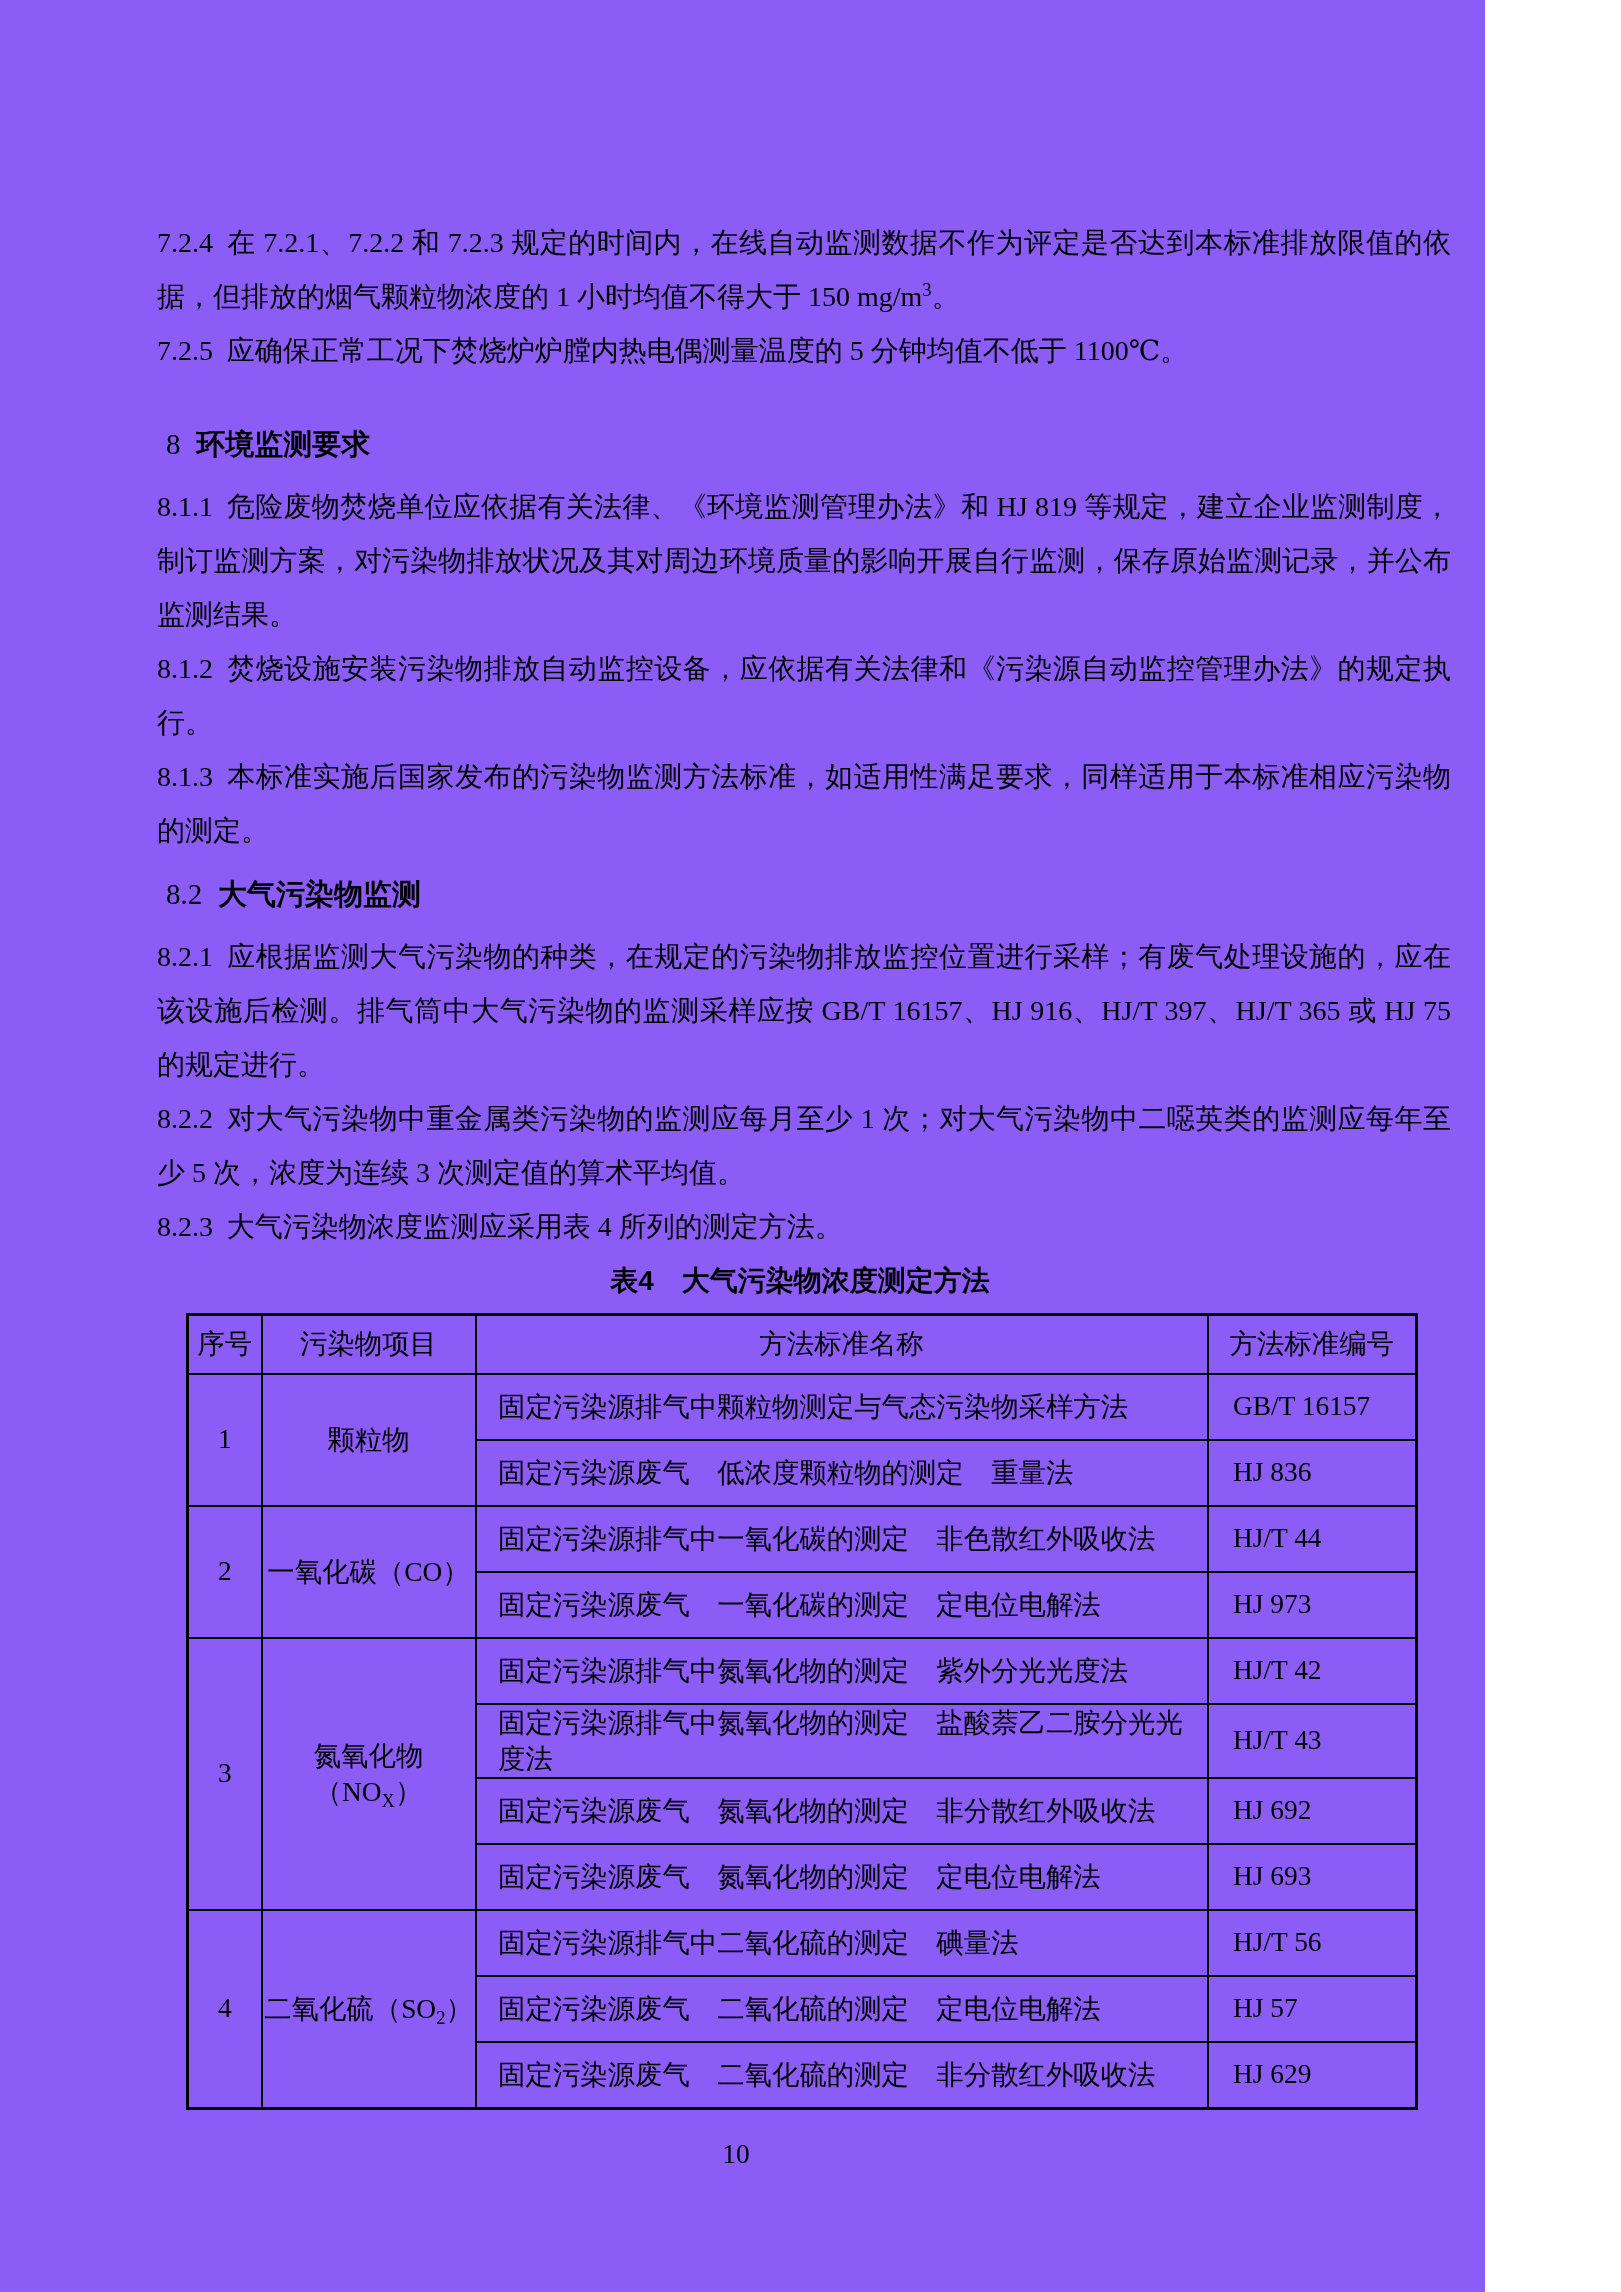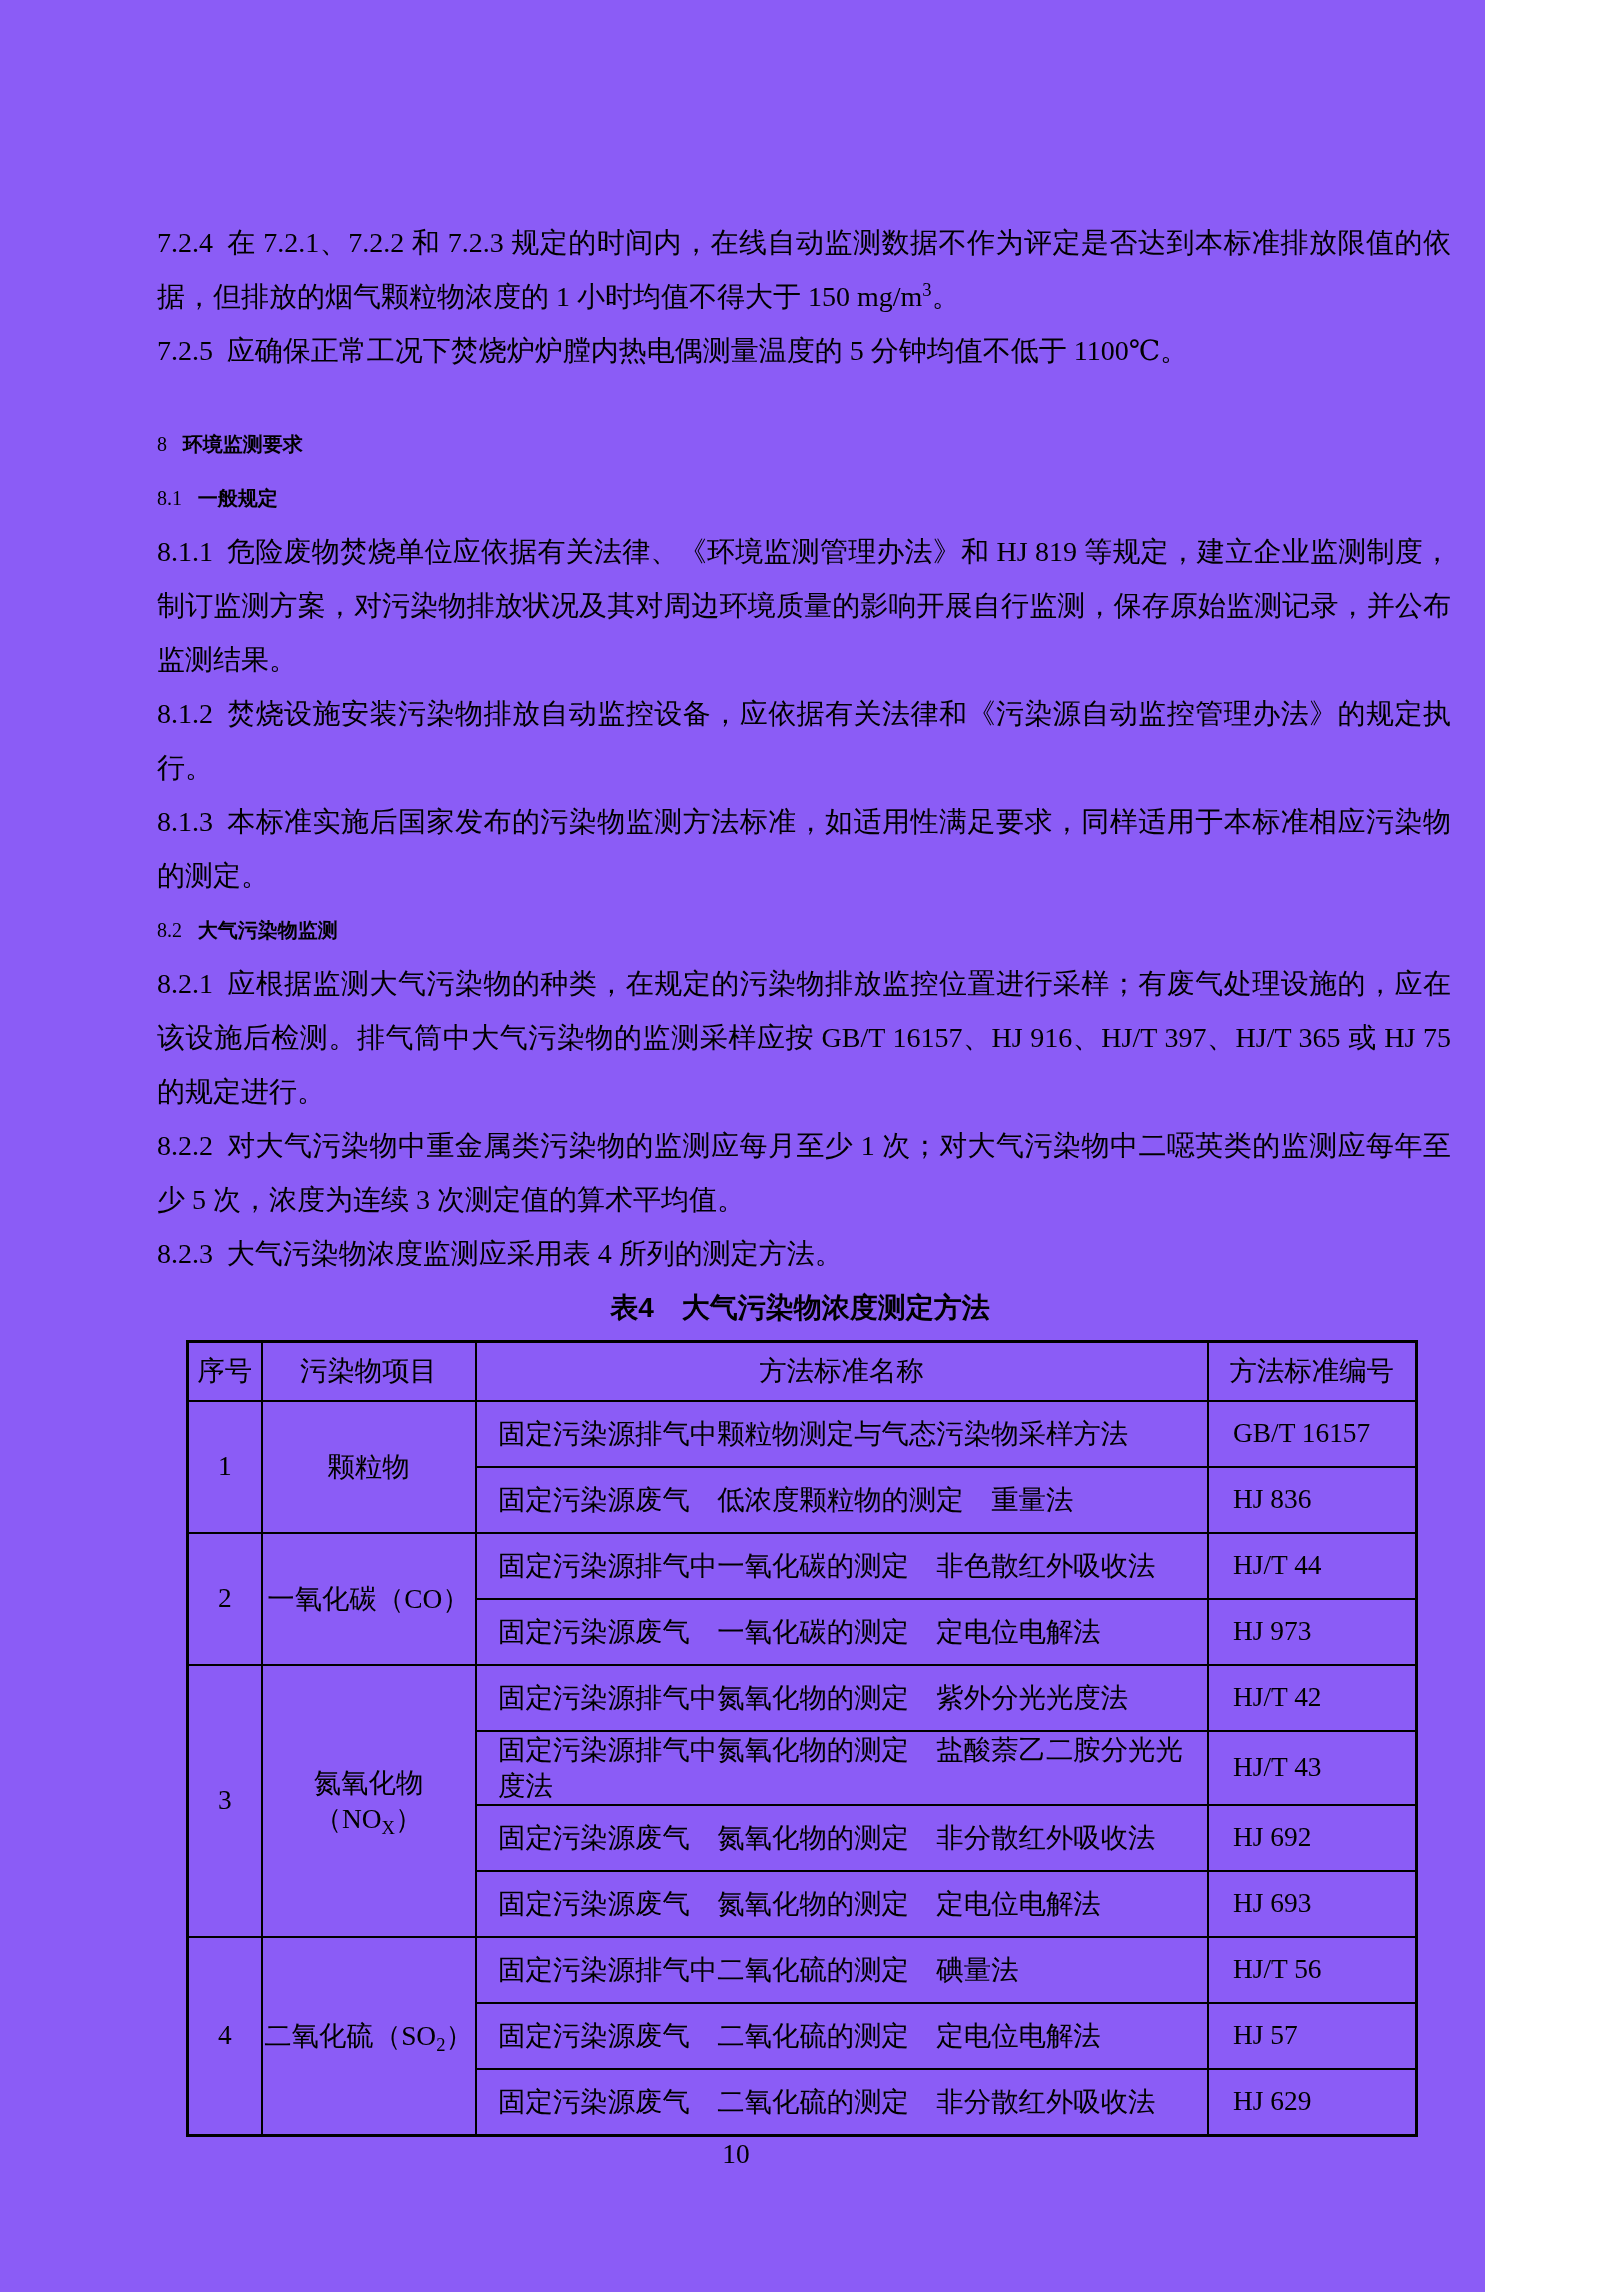--- a/index.html
+++ b/index.html
@@ -22,23 +22,23 @@
   .par {
     font-size:28px;
     line-height:54px;
     text-align:justify;
     margin:0;
   }
   .par .num { margin-right:13.7px; }
   .heading {
     font-family:"Liberation Sans","DejaVu Sans",sans-serif;
     font-weight:bold;
-    font-size:20px;
+    font-size:29px;
     line-height:54px;
-    margin:0;
+    margin:9px;
   }
   .heading .num {
     font-family:"Liberation Serif","DejaVu Serif",serif;
     font-weight:normal;
     margin-right:15.7px;
   }
   .h8 { margin-top:39px; }
   sup.sup3 {
     font-size:18.6px;
     vertical-align:super;
@@ -115,21 +115,20 @@
 
 <div class="page">
   <div class="content">
 
     <p class="par"><span class="num">7.2.4</span><span>在 7.2.1、7.2.2 和 7.2.3 规定的时间内，在线自动监测数据不作为评定是否达到本标准排放限值的依据，但排放的烟气颗粒物浓度的 1 小时均值不得大于 150 mg/m</span><sup class="sup3">3</sup><span>。</span></p>
 
     <p class="par"><span class="num">7.2.5</span><span>应确保正常工况下焚烧炉炉膛内热电偶测量温度的 5 分钟均值不低于 1100℃。</span></p>
 
     <p class="heading h8"><span class="num">8</span><span>环境监测要求</span></p>
 
-    <p class="heading"><span class="num">8.1</span><span>一般规定</span></p>
 
     <p class="par"><span class="num">8.1.1</span><span>危险废物焚烧单位应依据有关法律、《环境监测管理办法》和 HJ 819 等规定，建立企业监测制度，制订监测方案，对污染物排放状况及其对周边环境质量的影响开展自行监测，保存原始监测记录，并公布监测结果。</span></p>
 
     <p class="par"><span class="num">8.1.2</span><span>焚烧设施安装污染物排放自动监控设备，应依据有关法律和《污染源自动监控管理办法》的规定执行。</span></p>
 
     <p class="par"><span class="num">8.1.3</span><span>本标准实施后国家发布的污染物监测方法标准，如适用性满足要求，同样适用于本标准相应污染物的测定。</span></p>
 
     <p class="heading"><span class="num">8.2</span><span>大气污染物监测</span></p>
 
     <p class="par"><span class="num">8.2.1</span><span>应根据监测大气污染物的种类，在规定的污染物排放监控位置进行采样；有废气处理设施的，应在该设施后检测。排气筒中大气污染物的监测采样应按 GB/T 16157、HJ 916、HJ/T 397、HJ/T 365 或 HJ 75 的规定进行。</span></p>

